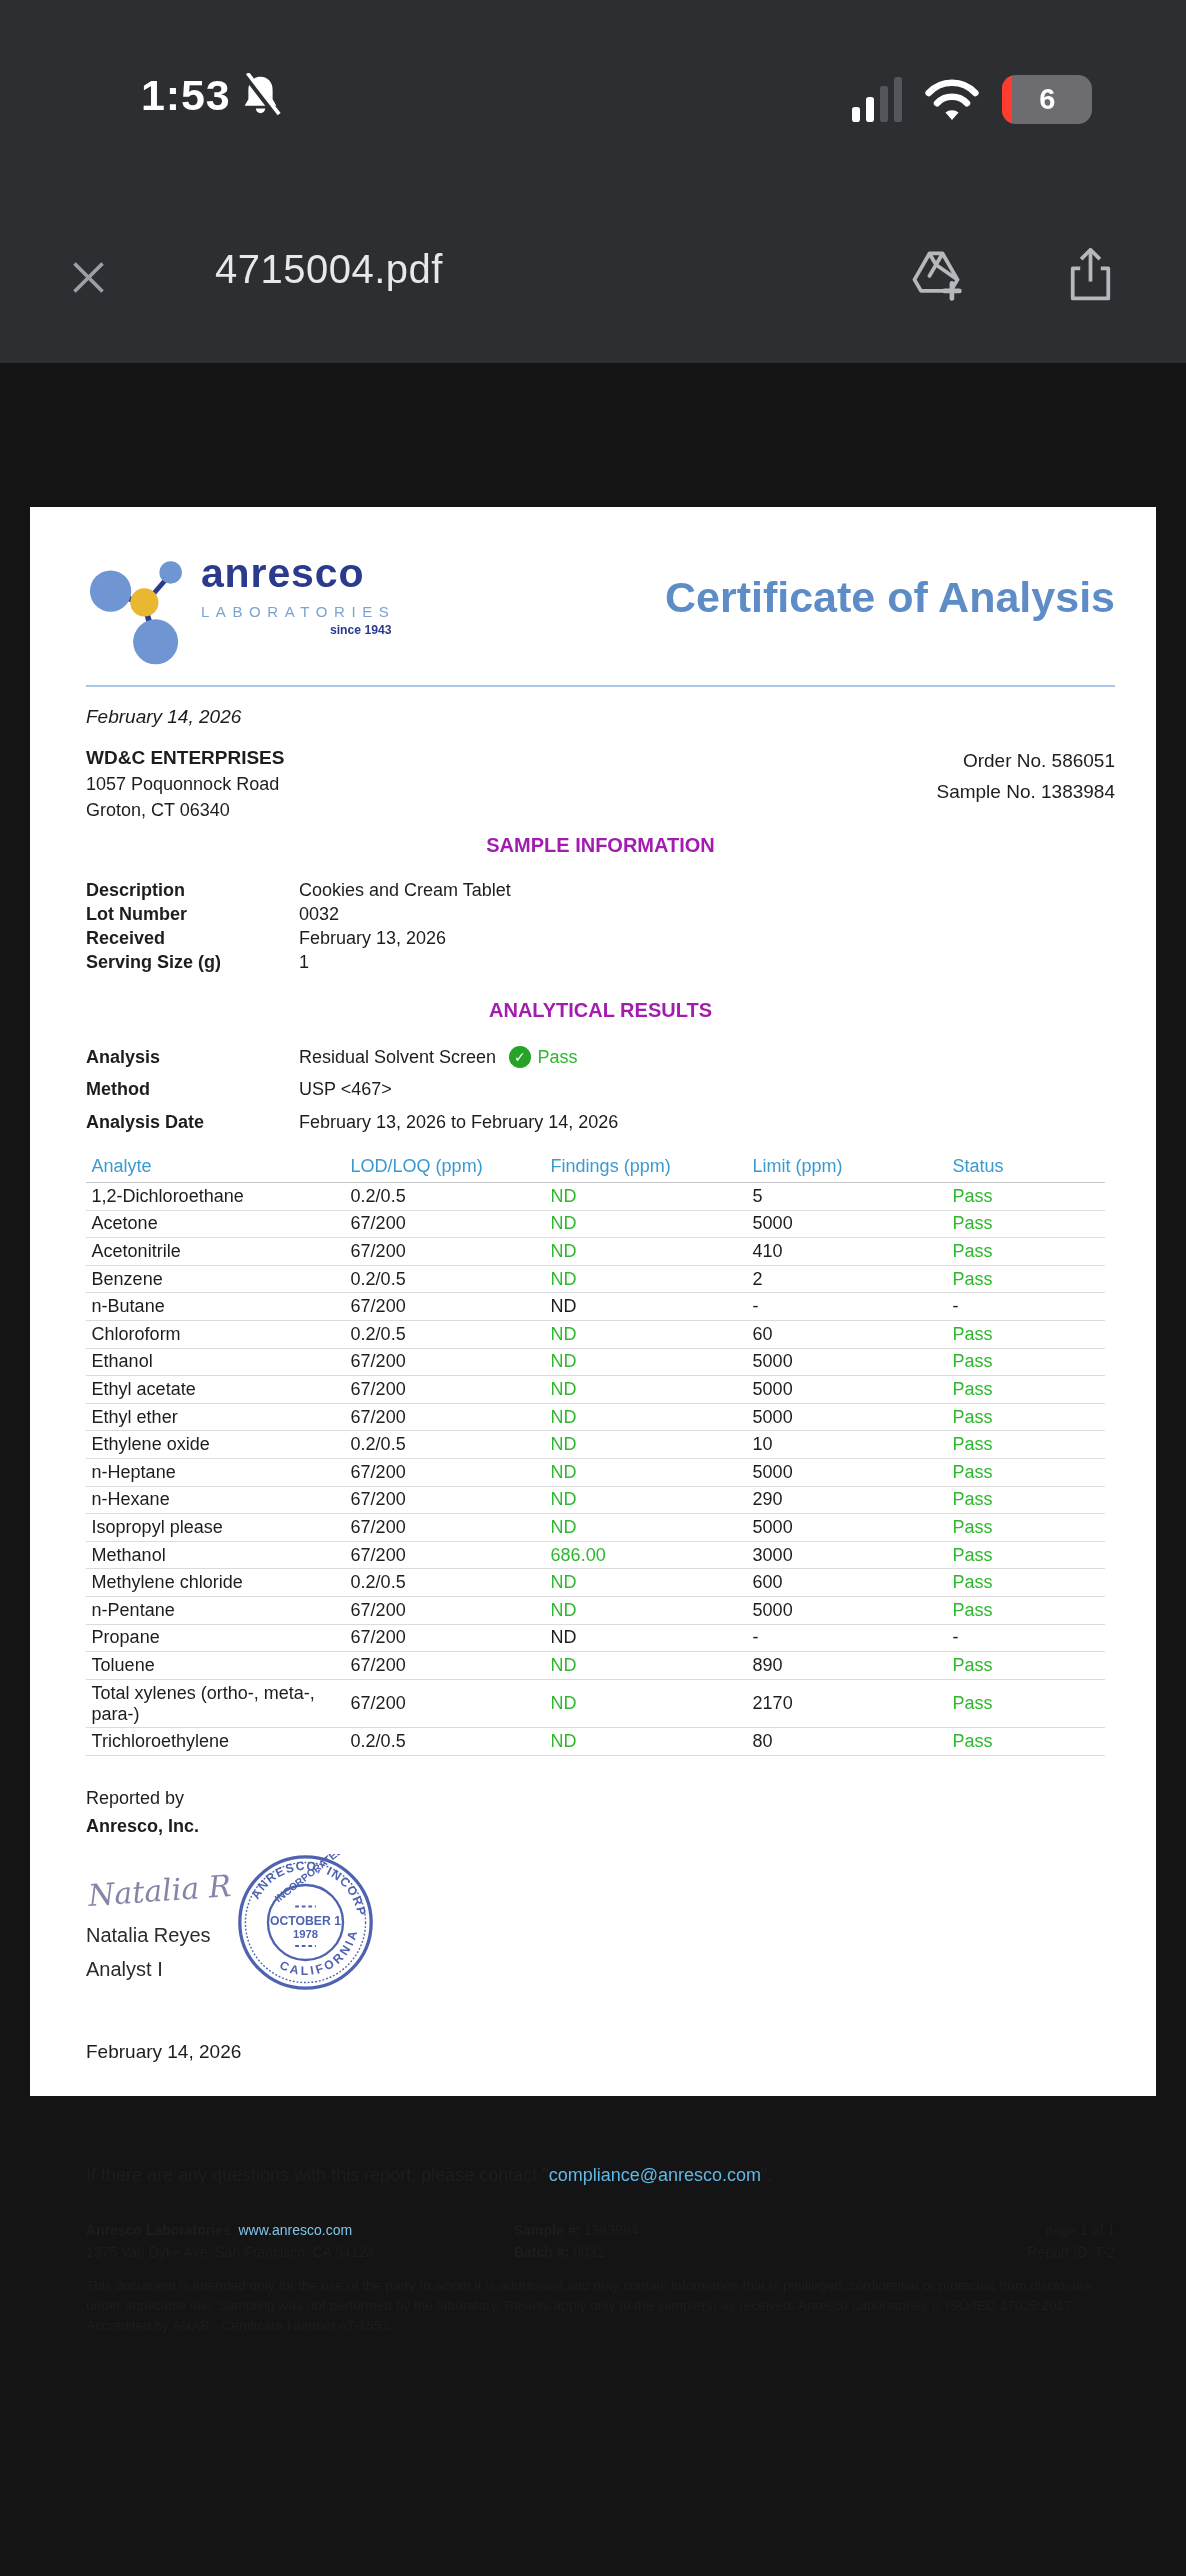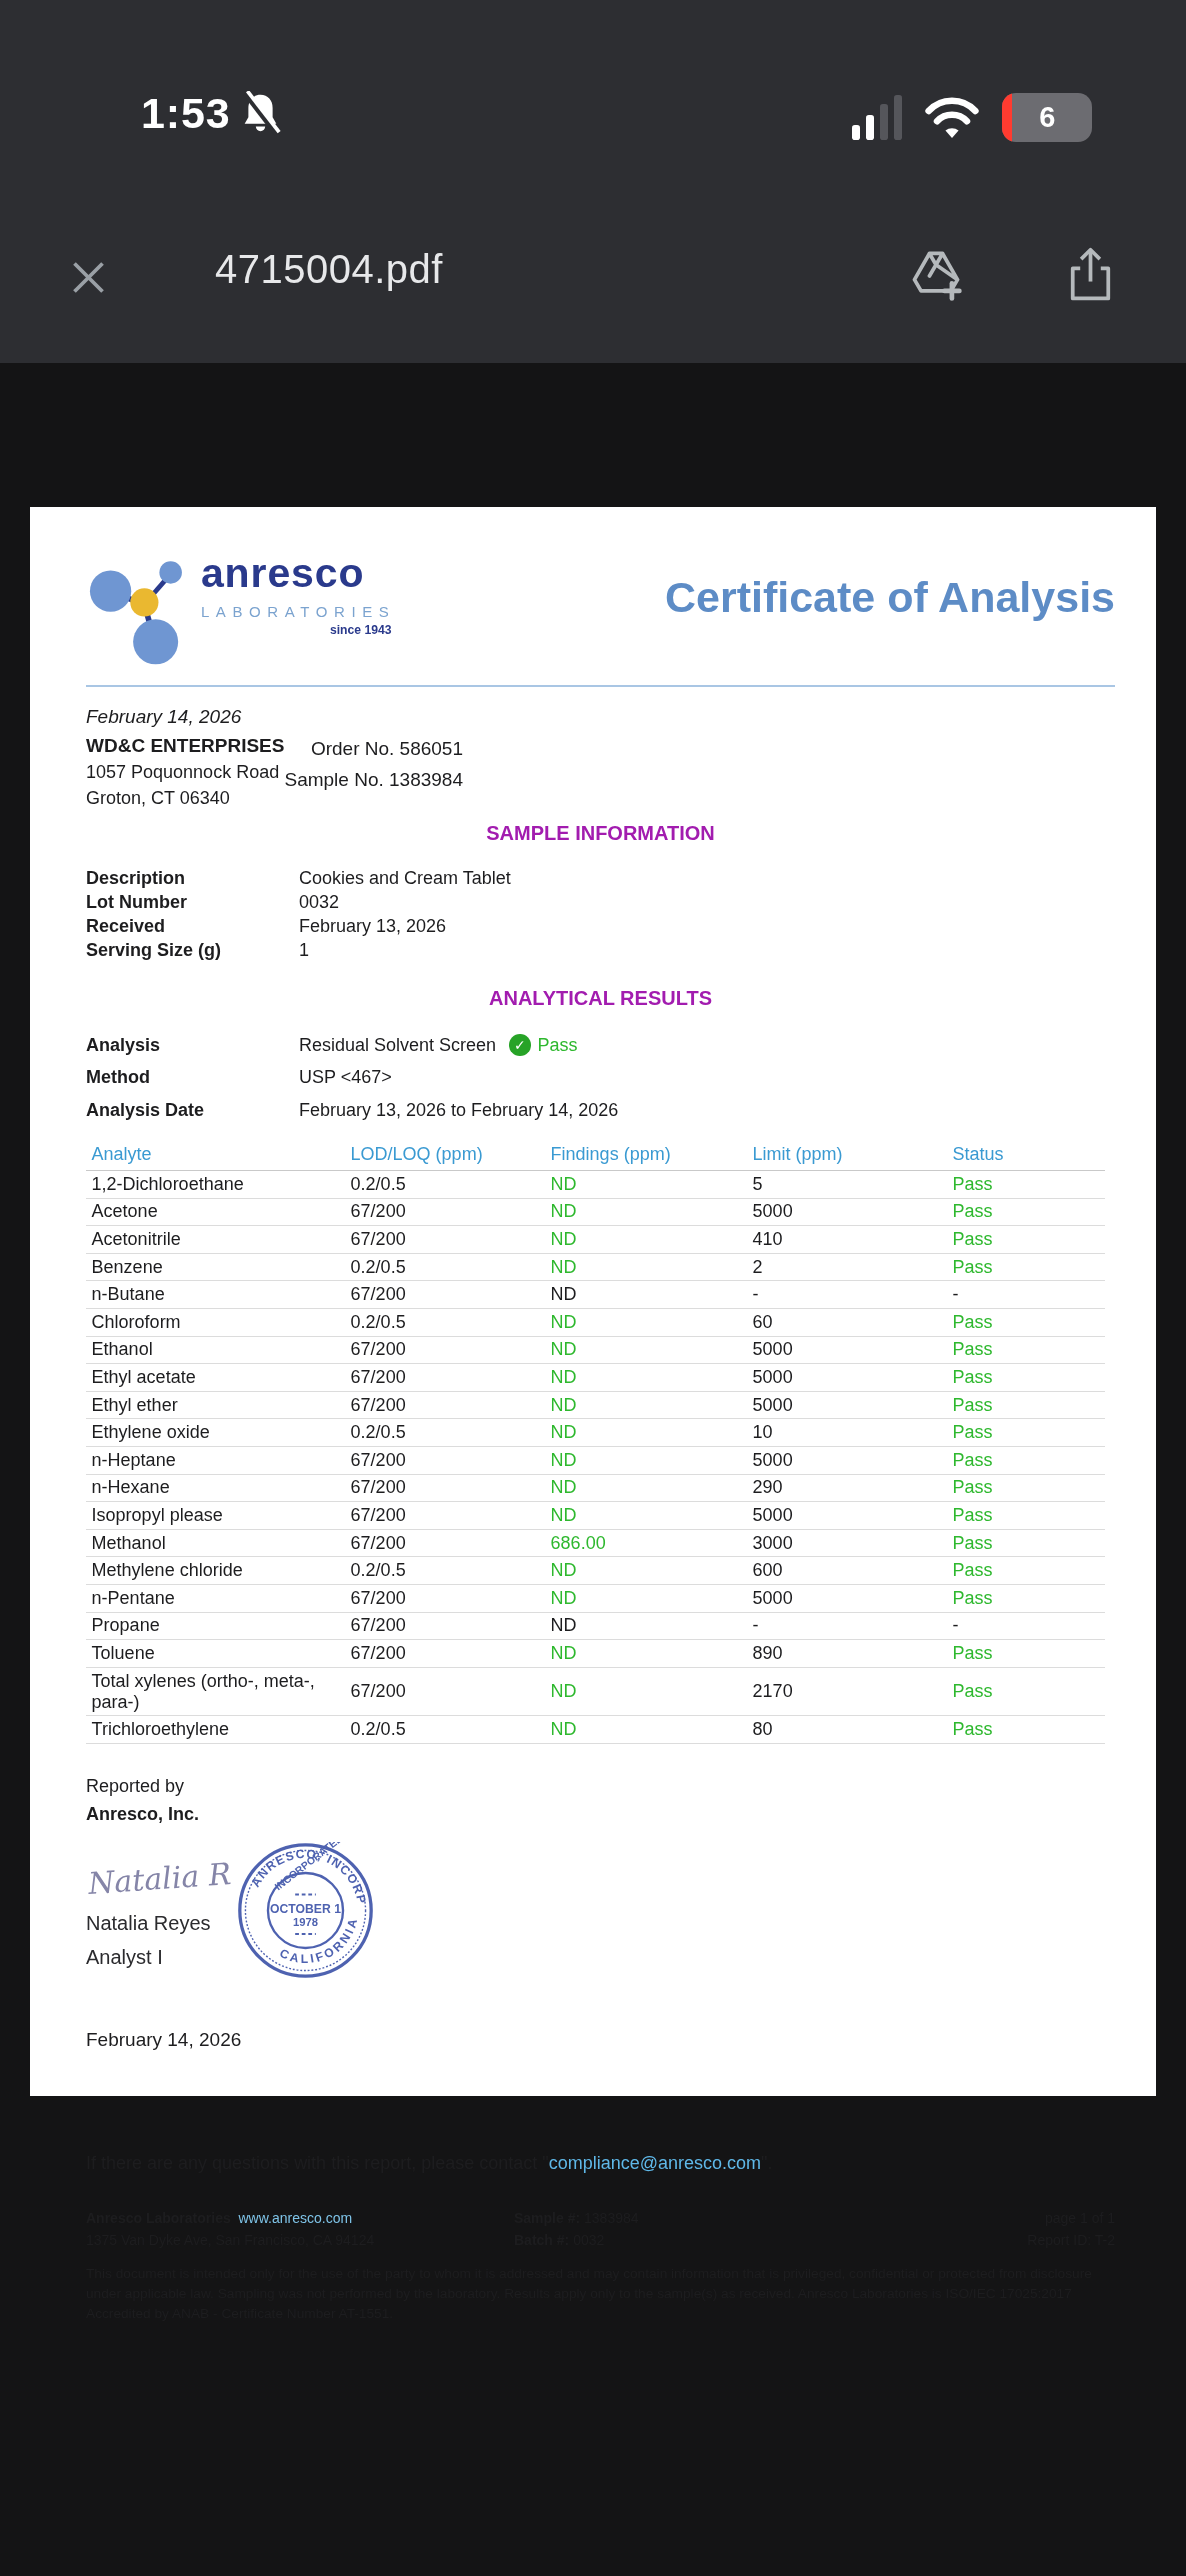--- a/index.html
+++ b/index.html
@@ -1,21 +1,21 @@
 <!DOCTYPE html>
 <html style="font-size:15px"><head>
 <meta charset="utf-8">
 <style>
   * { margin:0; padding:0; box-sizing:border-box; }
   html,body { width:1186px; height:2576px; background:#141415; font-family:"Liberation Sans","DejaVu Sans",sans-serif; overflow:hidden; }
   .phone { position:relative; width:1186px; height:2576px; background:#141415; }
 
   
   .chrome { position:absolute; left:0; top:0; width:1186px; height:363px; background:#2d2e32; }
-  .statusbar { position:absolute; left:0; top:72px; width:1186px; height:113px; }
+  .statusbar { position:absolute; left:0; top:54px; width:1186px; height:113px; }
   .time-wrap { position:absolute; left:141px; top:17px; display:flex; align-items:center; gap:9.4px; }
   .time { color:#ffffff; font-size:43px; font-weight:bold; letter-spacing:0.9px; }
   .sb-right { position:absolute; right:102px; top:21px; display:flex; align-items:center; gap:21px; }
   .sigbars { display:flex; align-items:flex-end; gap:5.6px; height:45px; }
   .sigbars i { display:block; width:8.5px; border-radius:2.8px; }
   .sb1{height:15px;background:#fff;} .sb2{height:25.4px;background:#fff;}
   .sb3{height:36px;background:#55565b;} .sb4{height:45px;background:#55565b;}
   .battery { position:relative; width:90px; height:49px; background:#6c6c71; border-radius:14px; display:flex; align-items:center; justify-content:center; overflow:hidden; }
   .battery .low { position:absolute; left:0; top:0; width:9.4px; height:49px; background:#ff3b30; }
   .battery .pct { color:#fff; font-size:29px; font-weight:bold; position:relative; }
@@ -33,21 +33,21 @@
   .doc-header { display:flex; justify-content:space-between; align-items:flex-start; padding-top:41px; }
   .logo { display:flex; align-items:flex-start; gap:1.9px; }
   .logo-text { display:flex; flex-direction:column; margin-top:5.6px; }
   .logo-name { font-size:41px; font-weight:600; color:#2a3a8c; letter-spacing:0.9px; line-height:38px; }
   .logo-sub  { font-size:15px; color:#7ba3cf; letter-spacing:6.6px; margin-top:11px; }
   .logo-since{ font-size:12.2px; color:#2a3a8c; font-weight:bold; align-self:flex-end; margin-top:3.8px; margin-right:3.8px; }
   .doc-title { font-size:43px; font-weight:700; color:#5d8cc6; margin-top:24.5px; }
   .header-rule { border:none; border-top:2.8px solid #a9c6e4; margin-top:15px; }
 
   .doc-date { font-style:italic; font-size:19px; margin-top:19px; }
-  .addr-row { display:flex; margin-top:5px; }
+  .addr-row { display:flex; justify-content:space-between; margin-top:17px; }
   .client-name { font-weight:bold; font-size:19px; line-height:26px; }
   .client-line { font-size:18px; line-height:26px; }
   .order-block { text-align:right; font-size:19px; line-height:31px; }
 
   .sec-heading { text-align:center; color:#a21caf; font-weight:bold; font-size:20px; }
   .h-sample { margin-top:11.3px; }
   .h-results { margin-top:24.5px; }
 
   .kv-grid { margin-top:21px; }
   .kv-row { display:flex; font-size:18px; line-height:24px; }

